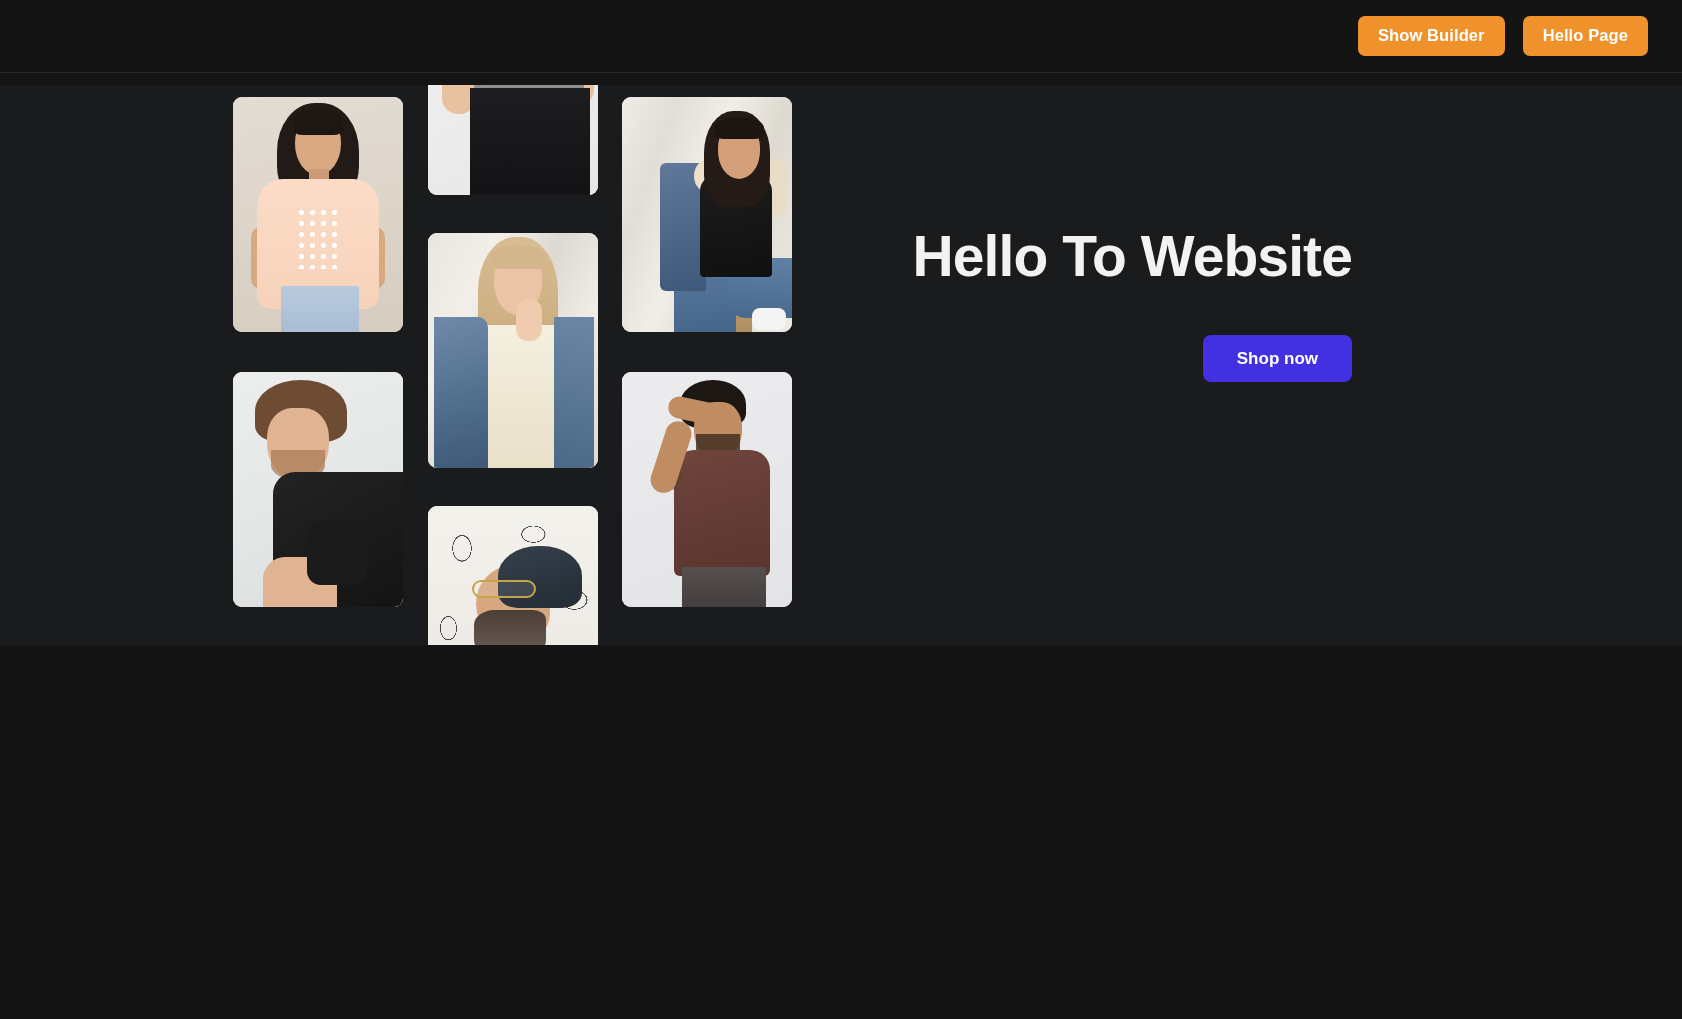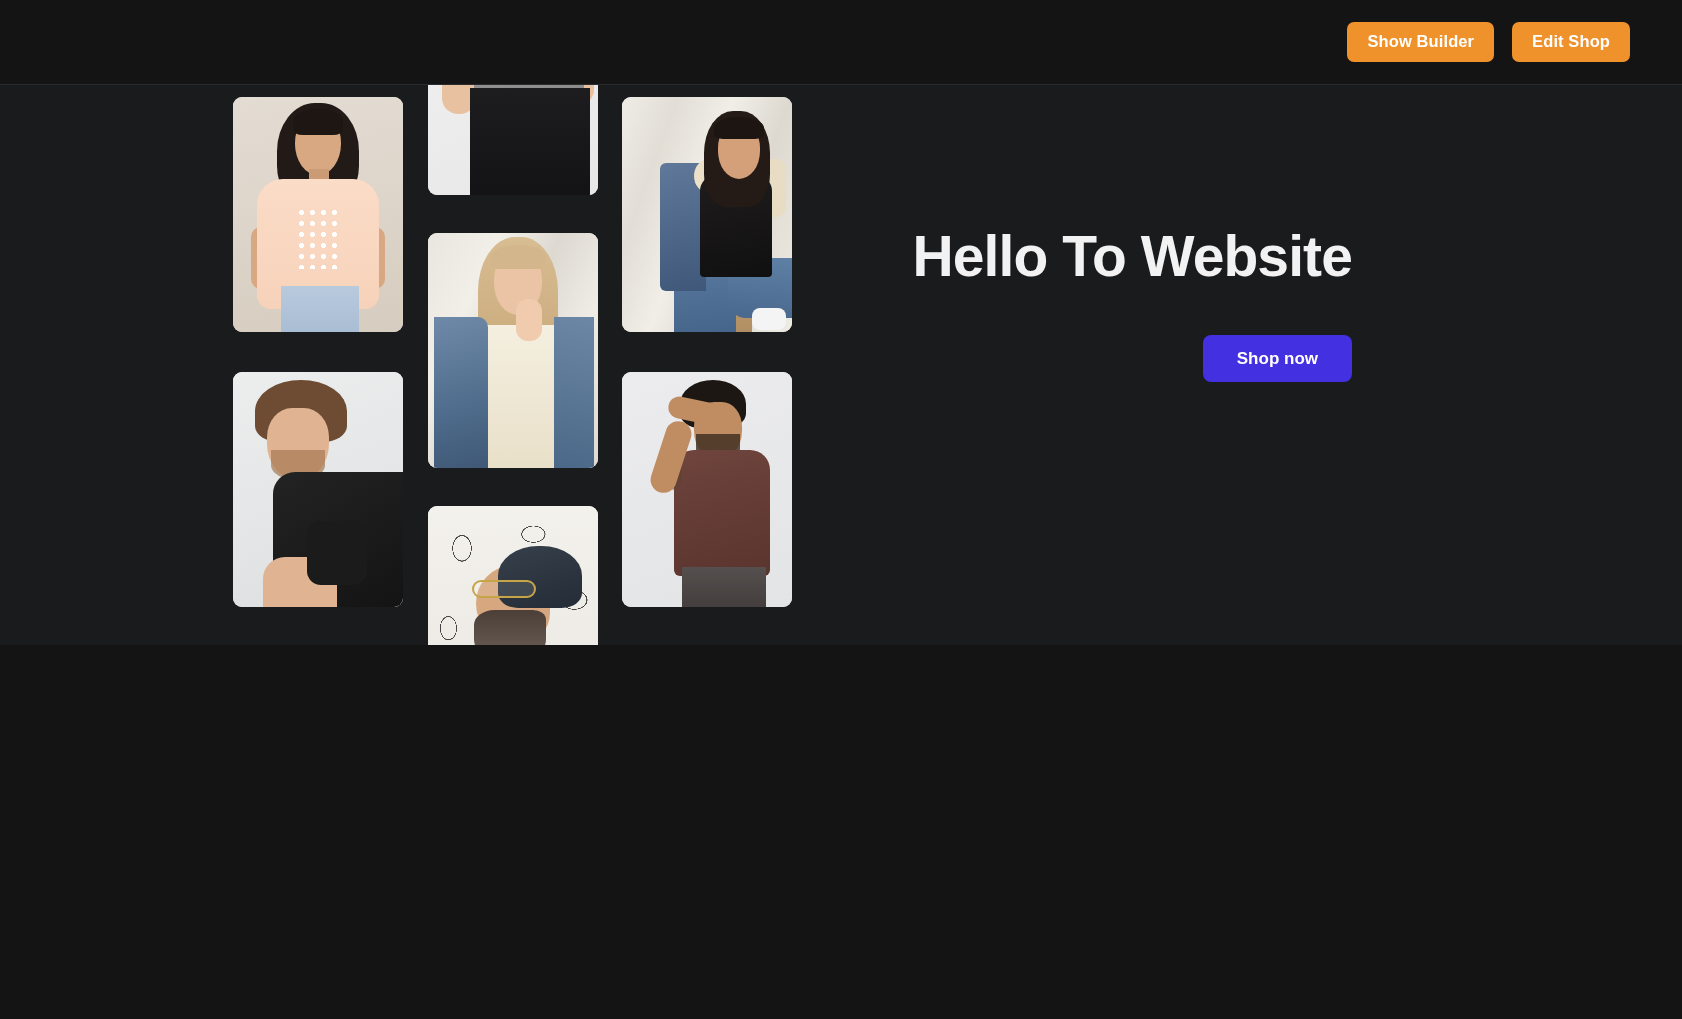--- a/index.html
+++ b/index.html
@@ -11,27 +11,27 @@
     background: #141414;
     font-family: "Liberation Sans", sans-serif;
     overflow: hidden;
   }
 
   
   .topbar {
     position: absolute;
     top: 0; left: 0;
     width: 1682px;
-    height: 85px;
+    height: 73px;
     background: #141414;
     border-bottom: 1px solid #2a2b2d;
     display: flex;
     align-items: center;
     justify-content: flex-end;
-    padding-right: 52px;
+    padding-right: 34px;
     gap: 18px;
   }
   .btn-admin {
     background: #f0922b;
     color: #ffffff;
     border: none;
     border-radius: 7px;
     font-family: "Liberation Sans", sans-serif;
     font-size: 16.5px;
     font-weight: bold;
@@ -232,21 +232,21 @@
     width: 1682px;
     height: 374px;
     background: #141414;
   }
 </style>
 </head>
 <body>
 
 <div class="topbar">
   <button class="btn-admin">Show Builder</button>
-  <button class="btn-admin">Edit Shop</button>
+  <button class="btn-admin">Hello Page</button>
 </div>
 
 <section class="hero">
 
   <div class="photo-grid">
 
     <div class="pcol pcol-1">
       <div class="photo p-1a s-1a">
         <div class="ph-bg"></div>
         <div class="hair"></div>

